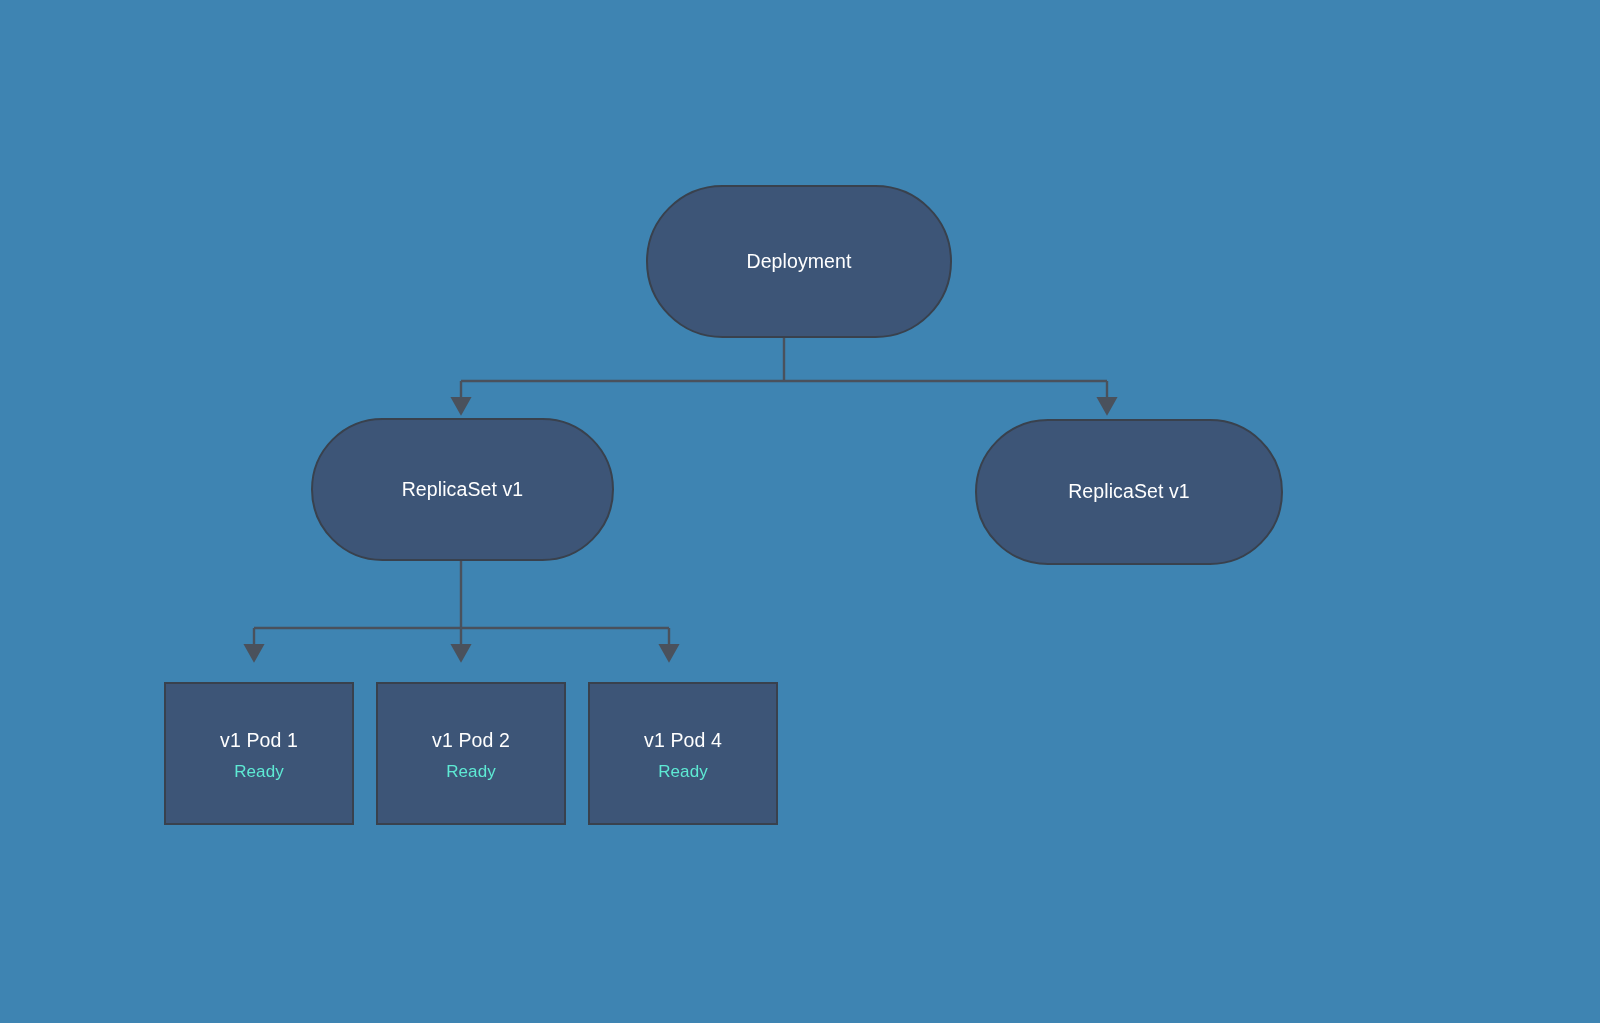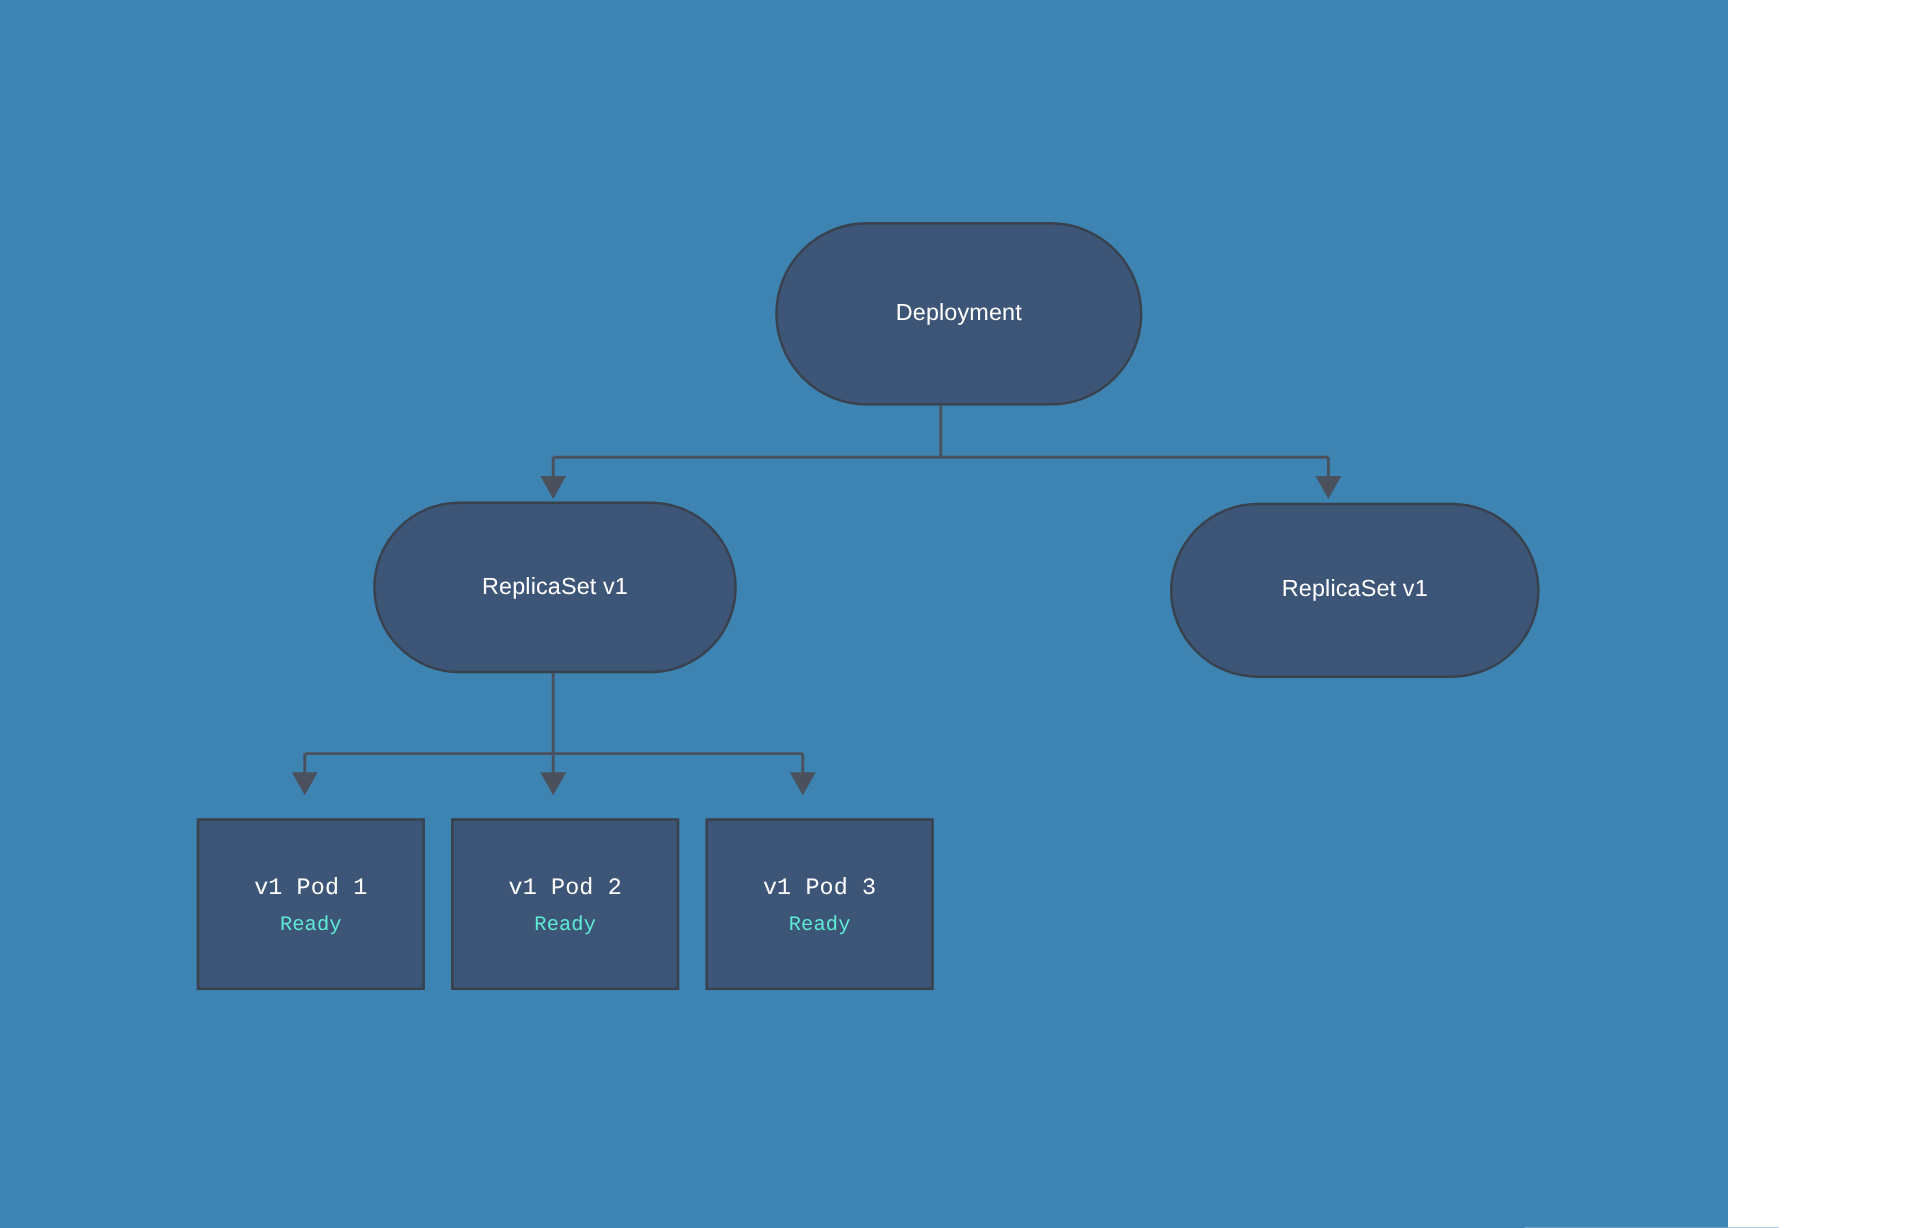--- a/index.html
+++ b/index.html
@@ -8,21 +8,21 @@
     padding: 0;
   }
   body {
     width: 1600px;
     height: 1023px;
     overflow: hidden;
     font-family: "Liberation Sans", "DejaVu Sans", sans-serif;
   }
   #diagram-canvas {
     position: relative;
-    width: 1440px;
+    width: 1600px;
     height: 1023px;
     background: #3e84b2;
   }
   #edge-layer {
     position: absolute;
     left: 0;
     top: 0;
     width: 1600px;
     height: 1023px;
   }
@@ -72,21 +72,20 @@
     left: 164px;  top: 682px;  width: 190px;  height: 143px;
   }
   #node-pod-2 {
     left: 376px;  top: 682px;  width: 190px;  height: 143px; justify-content: center;
   }
   #node-pod-3 {
     left: 588px;  top: 682px;  width: 190px;  height: 143px;
   }
   .pod-text-block {
     margin-top: 4px;
-    font-family: Liberation Mono, monospace;
   }
 </style>
 </head>
 <body>
 
 <div id="diagram-canvas">
 
   <svg id="edge-layer" viewBox="0 0 1600 1023" width="1600" height="1023" xmlns="http://www.w3.org/2000/svg">
     <defs>
       <marker id="arrowhead" markerWidth="8" markerHeight="9" refX="0.6" refY="4.5" orient="auto" markerUnits="strokeWidth">
@@ -131,18 +130,18 @@
 
   <div class="node node-rect" id="node-pod-2">
     <div class="pod-text-block">
       <div class="node-label">v1 Pod 2</div>
       <div class="node-sublabel">Ready</div>
     </div>
   </div>
 
   <div class="node node-rect" id="node-pod-3">
     <div class="pod-text-block">
-      <div class="node-label">v1 Pod 3</div>
+      <div class="node-label">v1 Pod 4</div>
       <div class="node-sublabel">Ready</div>
     </div>
   </div>
 
 </div>
 
 </body></html>

